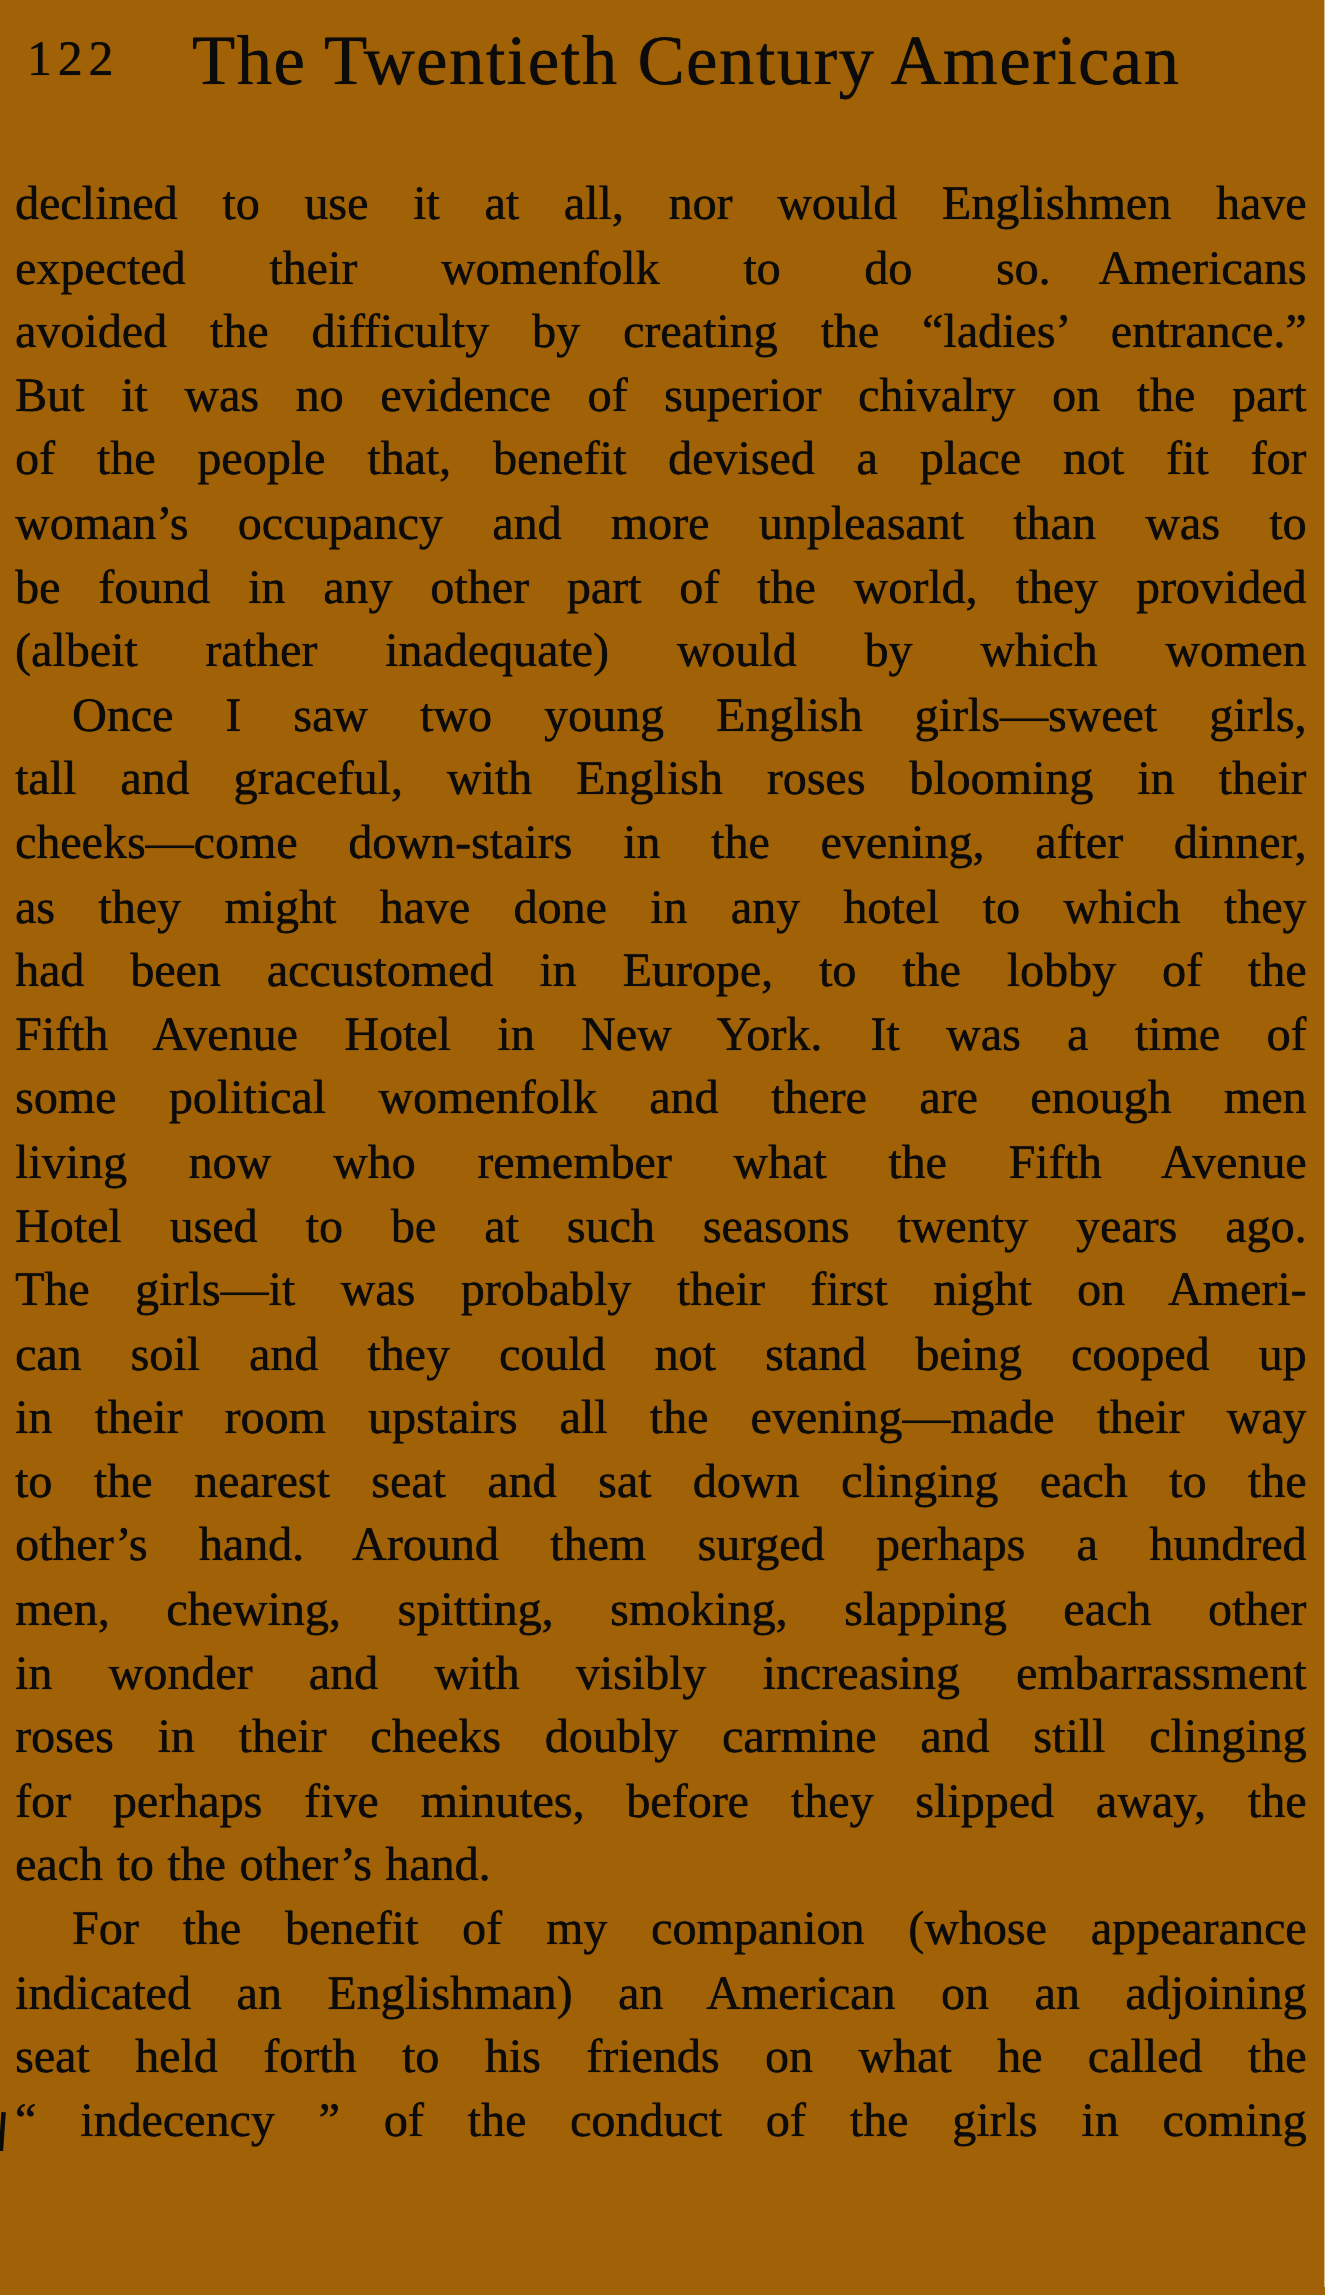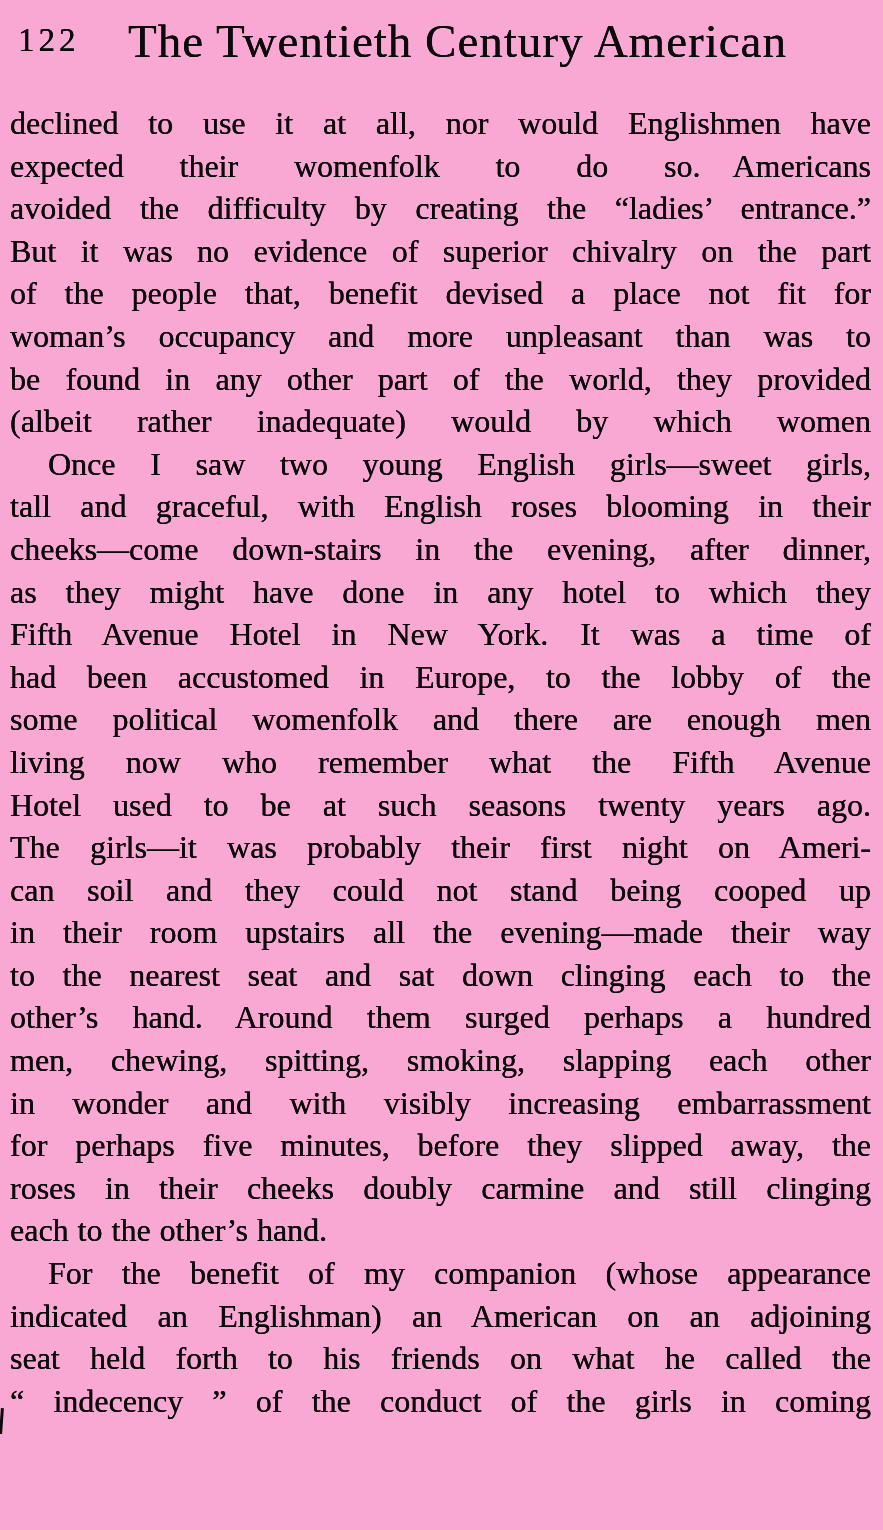--- a/index.html
+++ b/index.html
@@ -1,19 +1,19 @@
 <!DOCTYPE html>
 <html><head>
 <meta charset="utf-8">
 <style>
   html,body { margin:0; padding:0; background:#ffffff; }
   .page {
     position:relative;
     width:883px; height:1530px;
-    background:#f9a8d4;
+    background:#a16207;
     color:#0b0b0b;
     font-family:"Liberation Serif","DejaVu Serif",serif;
     overflow:hidden;
     text-shadow:0 0 0.6px rgba(0,0,0,0.85), 0.3px 0 0 rgba(0,0,0,0.55);
   }
   header {
     position:relative;
     height:64px;
     padding:10px 14px 0 14px;
   }
@@ -27,21 +27,21 @@
     margin:0;
     font-size:47px;
     font-weight:normal;
     text-align:center;
     letter-spacing:1px;
     line-height:62px;
     transform:translateX(16px);
     white-space:nowrap;
   }
   main {
-    margin-top:28px;
+    margin-top:40px;
     padding:0 12px 0 10px;
   }
   .paragraph { margin:0; }
   .line {
     font-size:32px;
     line-height:42.6px;
     height:42.6px;
     overflow:hidden;
     text-align:justify;
     text-align-last:justify;
@@ -75,34 +75,34 @@
         <div class="line">of the people that, benefit devised a place not fit for</div>
         <div class="line">woman’s occupancy and more unpleasant than was to</div>
         <div class="line">be found in any other part of the world, they provided</div>
         <div class="line">(albeit rather inadequate) would by which women</div>
       </div>
       <div class="paragraph">
         <div class="line indent">Once I saw two young English girls—sweet girls,</div>
         <div class="line">tall and graceful, with English roses blooming in their</div>
         <div class="line">cheeks—come down-stairs in the evening, after dinner,</div>
         <div class="line">as they might have done in any hotel to which they</div>
+        <div class="line">had been accustomed in Europe, to the lobby of the</div>
         <div class="line">Fifth Avenue Hotel in New York. It was a time of</div>
-        <div class="line">had been accustomed in Europe, to the lobby of the</div>
         <div class="line">some political womenfolk and there are enough men</div>
         <div class="line">living now who remember what the Fifth Avenue</div>
         <div class="line">Hotel used to be at such seasons twenty years ago.</div>
         <div class="line">The girls—it was probably their first night on Ameri-</div>
         <div class="line">can soil and they could not stand being cooped up</div>
         <div class="line">in their room upstairs all the evening—made their way</div>
         <div class="line">to the nearest seat and sat down clinging each to the</div>
         <div class="line">other’s hand. Around them surged perhaps a hundred</div>
         <div class="line">men, chewing, spitting, smoking, slapping each other</div>
         <div class="line">in wonder and with visibly increasing embarrassment</div>
+        <div class="line">roses in their cheeks doubly carmine and still clinging</div>
         <div class="line">for perhaps five minutes, before they slipped away, the</div>
-        <div class="line">roses in their cheeks doubly carmine and still clinging</div>
         <div class="line last">each to the other’s hand.</div>
       </div>
       <div class="paragraph">
         <div class="line indent">For the benefit of my companion (whose appearance</div>
         <div class="line">indicated an Englishman) an American on an adjoining</div>
         <div class="line">seat held forth to his friends on what he called the</div>
         <div class="line">“ indecency ” of the conduct of the girls in coming</div>
       </div>
     </main>
   <div class="artifact"></div>

